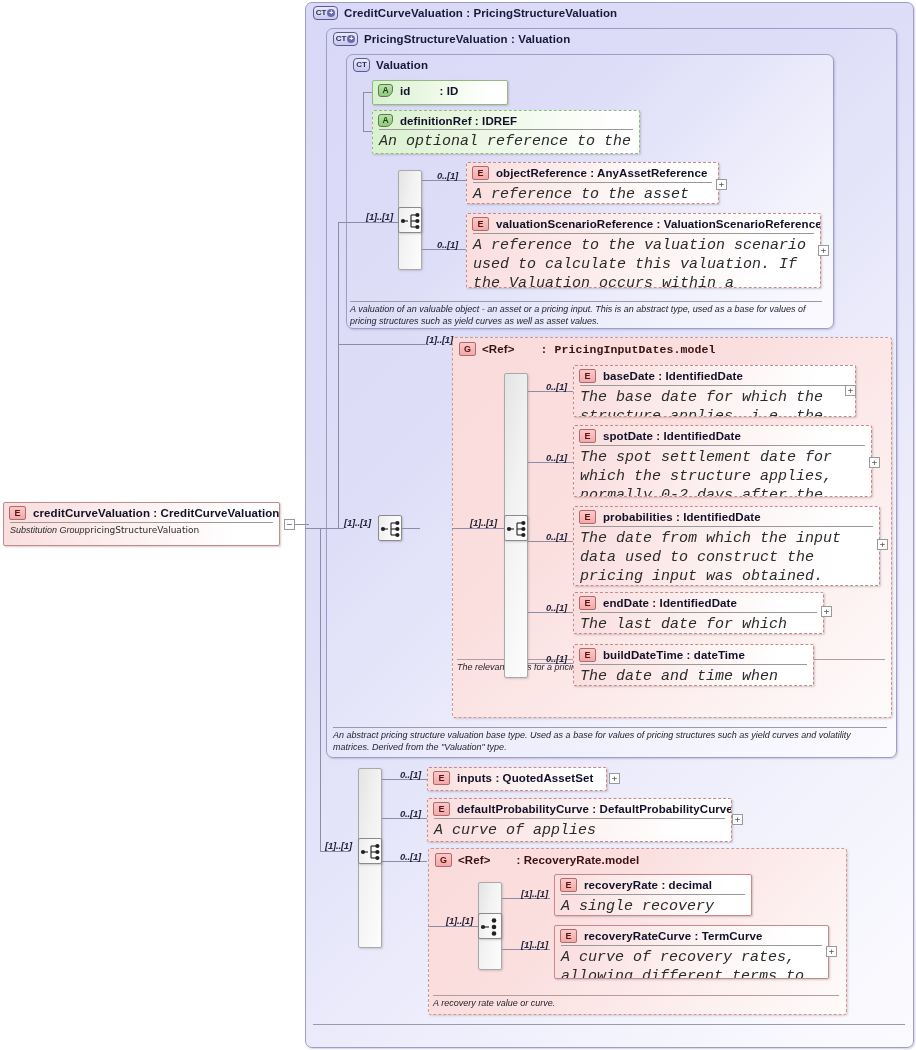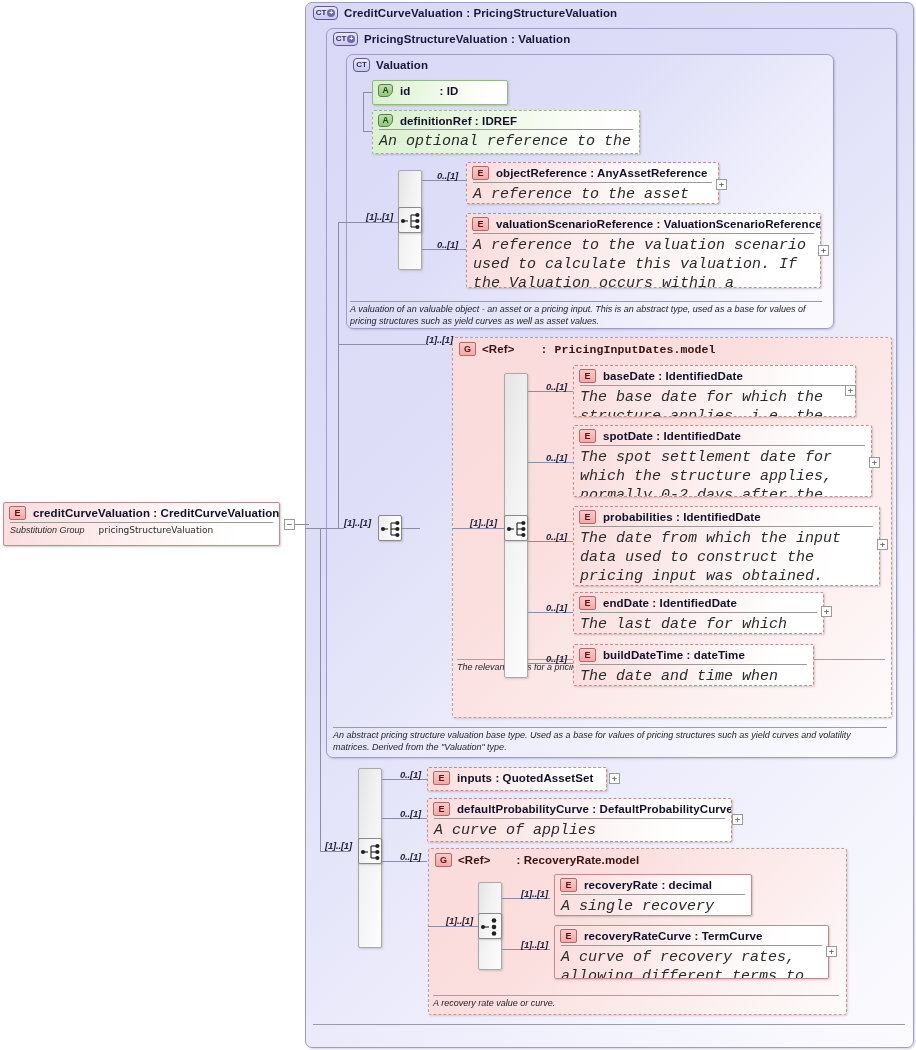--- a/index.html
+++ b/index.html
@@ -78,21 +78,21 @@
     padding:3px 6px 2px 5px;
   }
   .node-name{font-size:11.5px;font-weight:bold;color:#101028;letter-spacing:.1px;}
   .node-sep{height:1px;background:#9a9a9a;margin:0 6px;}
   .node-doc{
     font-size:15px;font-style:italic;color:#2b2b2b;line-height:1.28;
     padding:2px 6px 3px 6px;
     font-family:Liberation Mono, monospace;
   }
   .node-sub{
-    display:flex;gap:14px;align-items:flex-start;
+    display:flex;gap:0;align-items:flex-start;
     font-size:9px;color:#2b2b2b;padding:2px 6px 3px 6px;
   }
   .node-sub .lbl{font-style:italic;}
   .node-sub .val{font-size:9px;font-family:"DejaVu Sans",sans-serif;}
 
   
   .compositor{
     position:absolute;box-sizing:border-box;
     border:1px solid #8a8a8a;border-radius:2px;
     background:linear-gradient(100deg,#ececec 0%,#f7f7f7 45%,#ffffff 100%);

